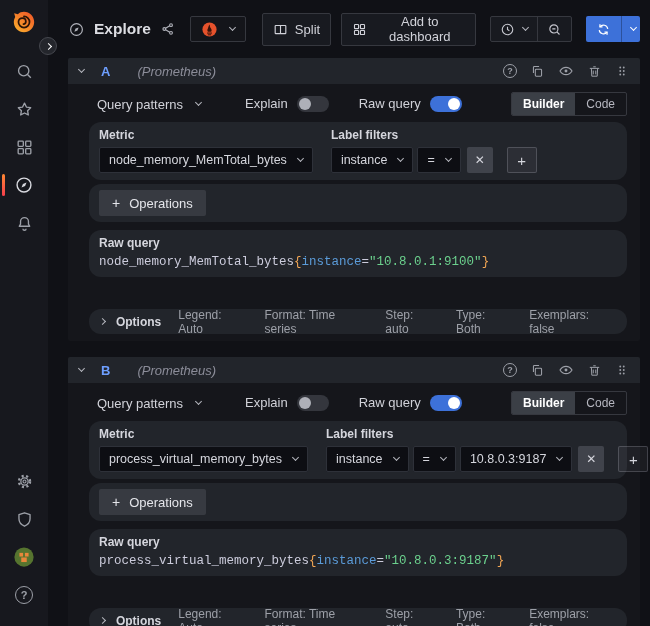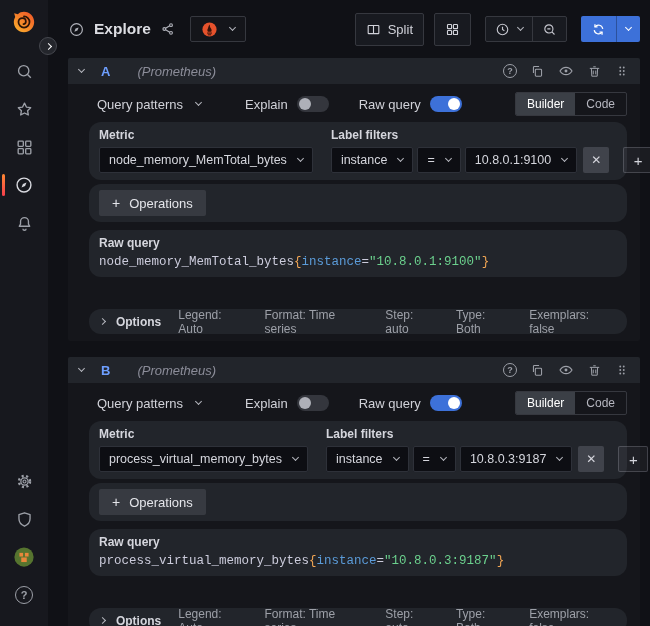--- a/index.html
+++ b/index.html
@@ -96,35 +96,35 @@
   .head-icons > span { cursor:pointer; display:flex; }
   .q-circle {
     width:14px; height:14px; border:1.4px solid currentColor; border-radius:50%;
     display:flex; align-items:center; justify-content:center; font-size:9px; font-weight:700;
   }
 
   .qrow-body { padding:5px 13px 7px 21px; }
 
   .editor-row1 { display:flex; align-items:center; height:26px; margin:2px 0 5px; font-size:13px; }
   .qp-btn { display:flex; align-items:center; gap:13px; padding:0 8px; color:#d1d2d9; cursor:pointer; }
-  .toggle-wrap { display:flex; align-items:center; gap:9px; color:#d1d2d9; }
+  .toggle-wrap { display:flex; gap:9px; color:#d1d2d9; }
   .toggle {
     width:32px; height:16px; border-radius:9px; background:#34363d; position:relative; cursor:pointer;
   }
   .toggle .knob {
     position:absolute; top:2px; left:2px; width:12px; height:12px; border-radius:50%; background:#aeb0b8;
   }
   .toggle.on { background:#3d71d9; }
   .toggle.on .knob { left:auto; right:2px; background:#fff; }
   .builder-code {
     margin-left:auto; display:flex; border:1px solid #36383f; border-radius:2px;
     height:24px; overflow:hidden; font-size:12px; background:#15161b;
   }
   .bc-seg { padding:0 11px; display:flex; align-items:center; color:#b6b7c0; cursor:pointer; }
-  .bc-seg.sel { background:#3b3f46; color:#fff; font-weight:400; }
+  .bc-seg.sel { background:#3b3f46; color:#fff; font-weight:700; }
 
   .box { background:#22252b; border-radius:12px; }
   .metric-box { display:flex; gap:18px; padding:7px 10px; margin-bottom:4px; }
   .field-label { font-size:12px; font-weight:700; color:#d5d6dd; margin-bottom:5px; line-height:13px; }
   .select {
     display:inline-flex; align-items:center; gap:11px; height:26px;
     background:#0d0e13; border:1px solid #2e3139; border-radius:2px;
     padding:0 9px; font-size:12.5px; color:#d5d6dd; cursor:pointer; white-space:nowrap;
   }
   .filters-row { display:flex; align-items:center; gap:4px; }
@@ -316,20 +316,21 @@
       <span>
         <svg viewBox="0 0 24 24" width="15" height="15">
             <g fill="none" stroke="currentColor" stroke-width="1.8">
               <rect x="4" y="4" width="6.5" height="6.5" rx="1"></rect>
               <rect x="13.5" y="4" width="6.5" height="6.5" rx="1"></rect>
               <rect x="4" y="13.5" width="6.5" height="6.5" rx="1"></rect>
               <rect x="13.5" y="13.5" width="6.5" height="6.5" rx="1"></rect>
             </g>
           </svg>
       </span>
+      <span>Add to dashboard</span>
     </button>
 
     <div class="btn-group">
       <span class="seg">
         <span>
           <svg viewBox="0 0 24 24" width="15" height="15">
               <circle cx="12" cy="12" r="8.4" fill="none" stroke="currentColor" stroke-width="1.8"></circle>
               <path d="M12 7.5V12l3 2" fill="none" stroke="currentColor" stroke-width="1.8"></path>
             </svg>
         </span>
@@ -443,24 +444,20 @@
             <div class="field-label">Label filters</div>
             <div class="filters-row">
               <span class="select">
                 <span>instance</span>
                 <span class="chev"></span>
               </span>
               <span class="select">
                 <span>=</span>
                 <span class="chev"></span>
               </span>
-              <span class="select">
-                <span>10.8.0.1:9100</span>
-                <span class="chev"></span>
-              </span>
               <button class="x-btn">✕</button>
               <button class="add-filter-btn">+</button>
             </div>
           </div>
         </div>
 
         <div class="box ops-box">
           <button class="btn-secondary">
             <span class="plus">+</span>
             <span>Operations</span>

